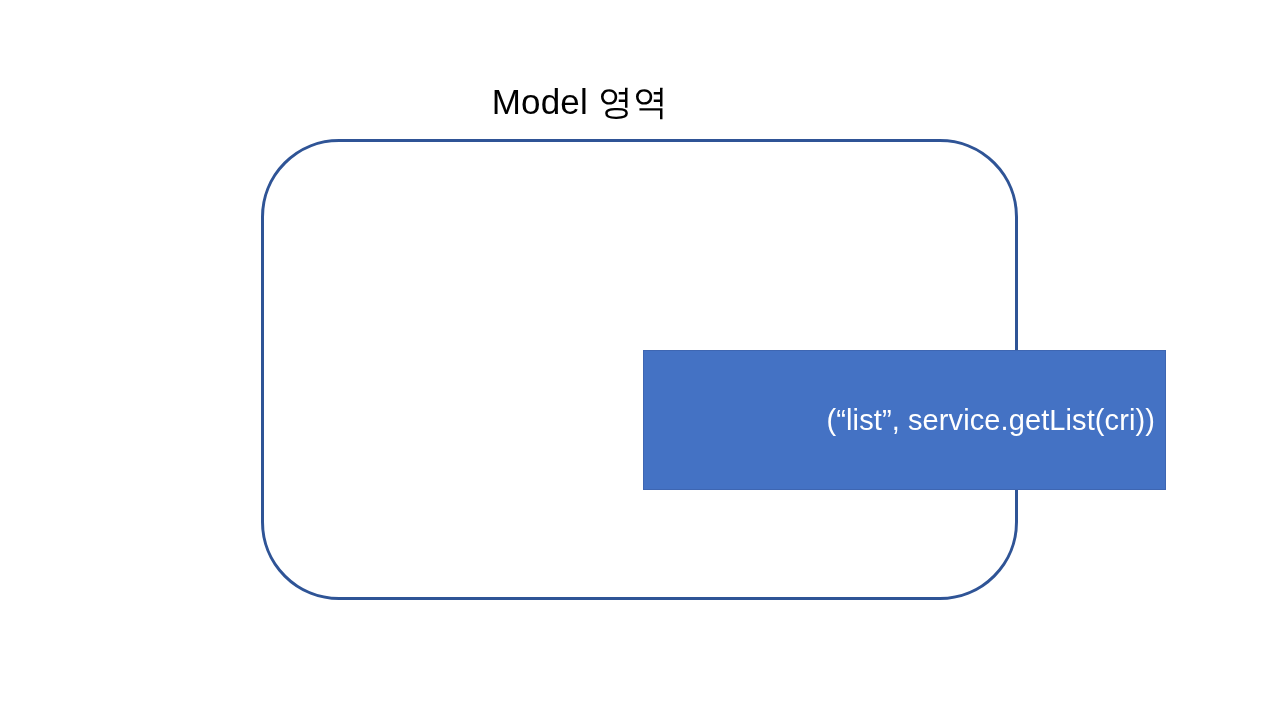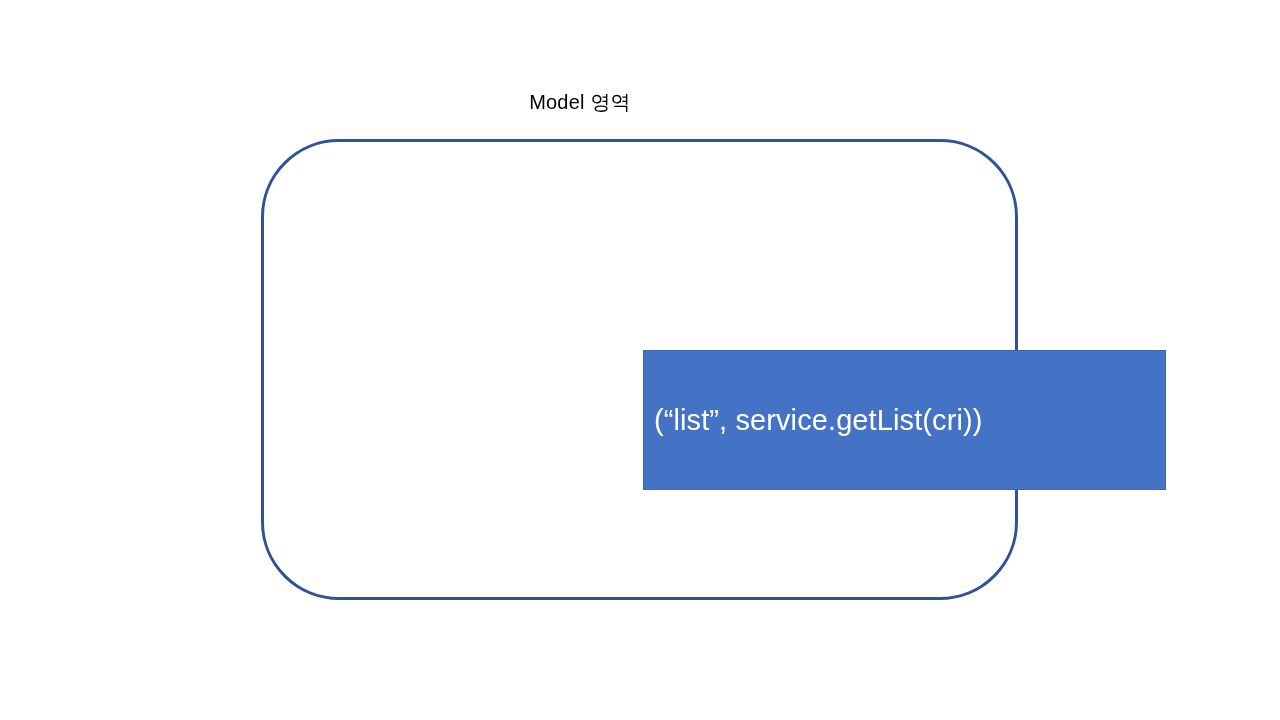--- a/index.html
+++ b/index.html
@@ -25,21 +25,21 @@
     background: #FFFFFF;
   }
 
   
   .diagram-title {
     position: absolute;
     left: 0;
     top: 82px;
     width: 1160px;
     text-align: center;
-    font-size: 20px;
+    font-size: 35px;
     line-height: 40px;
     color: #000000;
     font-weight: 400;
     letter-spacing: 0.2px;
     white-space: nowrap;
   }
 
   
   .model-container {
     position: absolute;
@@ -54,21 +54,21 @@
   }
 
   
   .attr-box {
     position: absolute;
     box-sizing: border-box;
     background: #4472C4;
     border: 1px solid #3E66B2;
     display: flex;
     align-items: center;
-    justify-content: flex-start;
+    justify-content: flex-end;
     color: #FFFFFF;
     font-size: 29px;
     line-height: 34px;
     font-weight: 400;
     white-space: nowrap;
     letter-spacing: 0.1px;
   }
 
   .attr-box-list {
     left: 379px;

